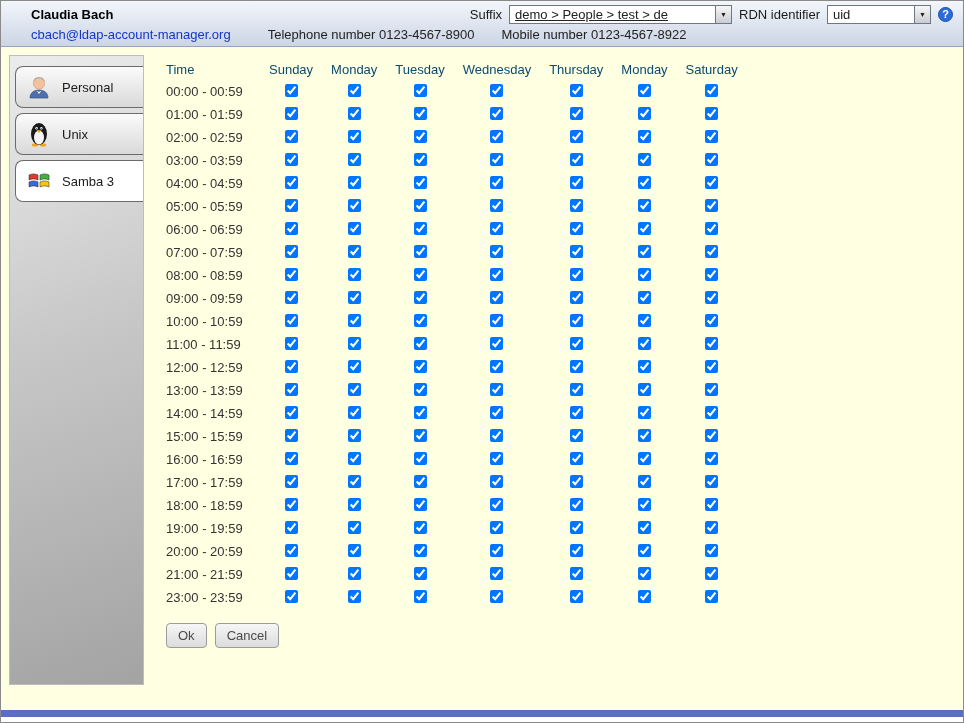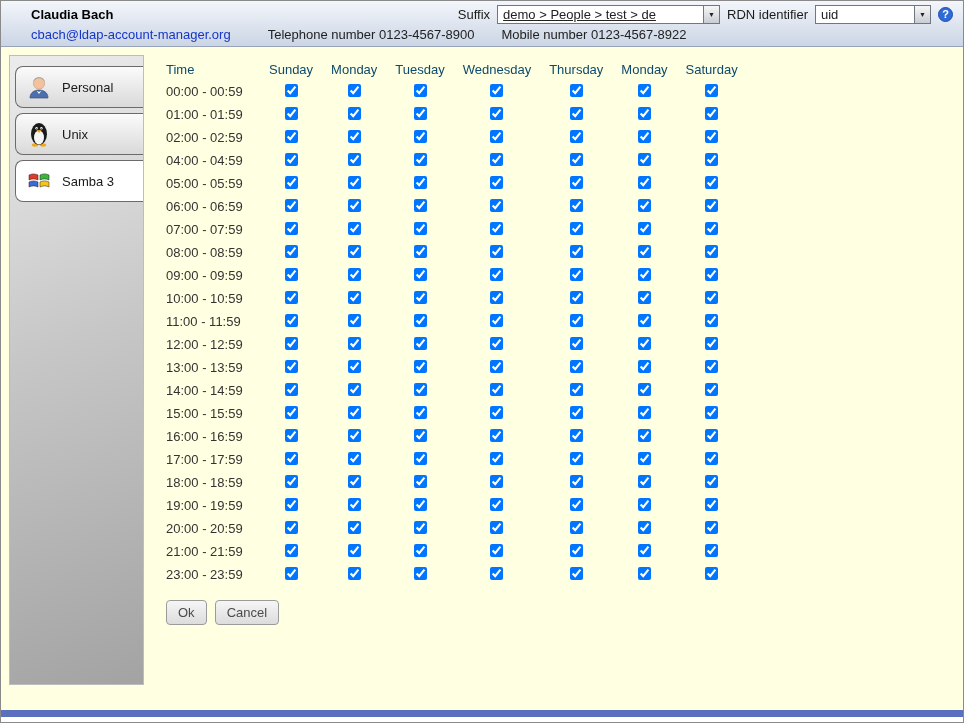--- a/index.html
+++ b/index.html
@@ -31,21 +31,21 @@
   .dropdown {
     display: flex; align-items: stretch;
     background: #fff; border: 1px solid #6f7780;
     height: 19px; cursor: pointer;
   }
   .dd-text {
     font-size: 13px; color: #222; padding: 1px 4px 0 5px;
     white-space: nowrap; overflow: hidden;
   }
   .suffix-dd .dd-text { width: 205px; text-decoration: underline; }
-  .rdn-dd .dd-text { width: 98px; }
+  .rdn-dd .dd-text { width: 86px; }
   .dd-btn {
     width: 16px; display: flex; align-items: center; justify-content: center;
     background: linear-gradient(#f7f7f7, #c9ccd3);
     border-left: 1px solid #6f7780;
     font-size: 7px; color: #222;
   }
   .help-icon {
     width: 15px; height: 15px; border-radius: 50%;
     background: #2f6bd8; color: #fff;
     font-size: 11px; font-weight: bold;
@@ -229,20 +229,30 @@
               <td class="time-cell">02:00 - 02:59</td>
               <td><input type="checkbox" checked="" style=""></td>
               <td><input type="checkbox" checked="" style=""></td>
               <td><input type="checkbox" checked="" style=""></td>
               <td><input type="checkbox" checked="" style=""></td>
               <td><input type="checkbox" checked="" style=""></td>
               <td><input type="checkbox" checked="" style=""></td>
               <td><input type="checkbox" checked="" style=""></td>
             </tr>
             <tr>
+              <td class="time-cell">03:00 - 03:59</td>
+              <td><input type="checkbox" checked="" style=""></td>
+              <td><input type="checkbox" checked="" style=""></td>
+              <td><input type="checkbox" checked="" style=""></td>
+              <td><input type="checkbox" checked="" style=""></td>
+              <td><input type="checkbox" checked="" style=""></td>
+              <td><input type="checkbox" checked="" style=""></td>
+              <td><input type="checkbox" checked="" style=""></td>
+            </tr>
+            <tr>
               <td class="time-cell">04:00 - 04:59</td>
               <td><input type="checkbox" checked="" style=""></td>
               <td><input type="checkbox" checked="" style=""></td>
               <td><input type="checkbox" checked="" style=""></td>
               <td><input type="checkbox" checked="" style=""></td>
               <td><input type="checkbox" checked="" style=""></td>
               <td><input type="checkbox" checked="" style=""></td>
               <td><input type="checkbox" checked="" style=""></td>
             </tr>
             <tr>

